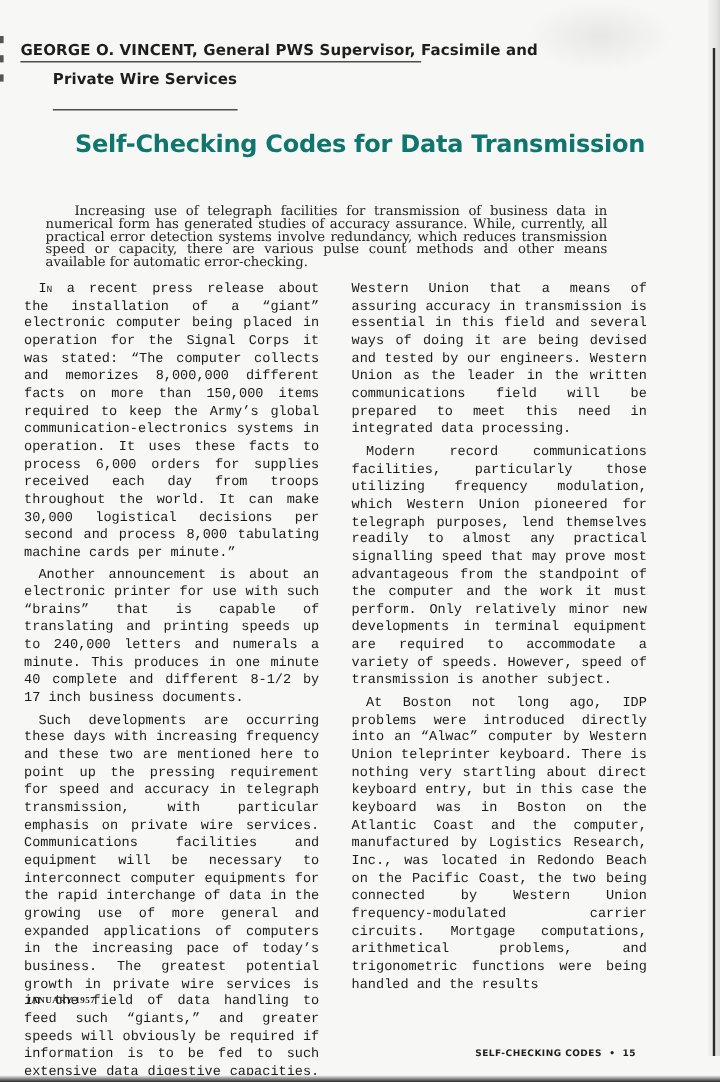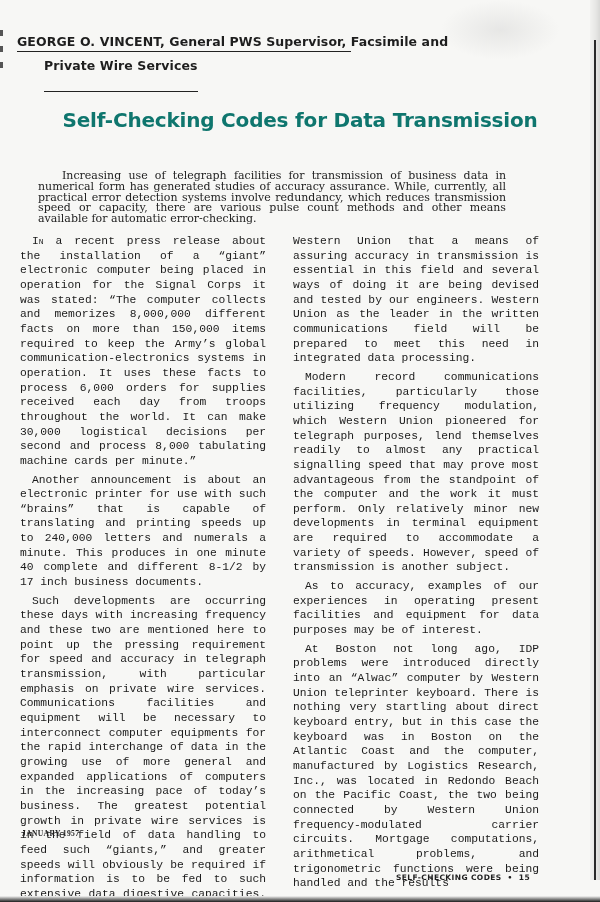--- a/index.html
+++ b/index.html
@@ -90,21 +90,20 @@
 
   <div class="column col-left">
     <p class="first"><span class="smallcaps-in">In</span><span> a recent press release about the in­stallation of a “giant” electronic com­puter being placed in operation for the Signal Corps it was stated: “The computer collects and memorizes 8,000,000 different facts on more than 150,000 items required to keep the Army’s global communica­tion-electronics systems in operation. It uses these facts to process 6,000 orders for supplies received each day from troops throughout the world. It can make 30,000 logistical decisions per second and process 8,000 tabulating machine cards per minute.”</span></p>
     <p>Another announcement is about an elec­tronic printer for use with such “brains” that is capable of translating and printing speeds up to 240,000 letters and numerals a minute. This produces in one minute 40 complete and different 8-1/2 by 17 inch business documents.</p>
     <p>Such developments are occurring these days with increasing frequency and these two are mentioned here to point up the pressing requirement for speed and accu­racy in telegraph transmission, with par­ticular emphasis on private wire services. Communications facilities and equipment will be necessary to interconnect computer equipments for the rapid interchange of data in the growing use of more general and expanded applications of computers in the increasing pace of today’s business. The greatest potential growth in private wire services is in the field of data han­dling to feed such “giants,” and greater speeds will obviously be required if infor­mation is to be fed to such extensive data digestive capacities. It is the consensus in</p>
   </div>
 
   <div class="column col-right">
     <p class="noindent">Western Union that a means of assuring accuracy in transmission is essential in this field and several ways of doing it are being devised and tested by our engineers. Western Union as the leader in the written communications field will be prepared to meet this need in integrated data pro­cessing.</p>
     <p>Modern record communications facil­ities, particularly those utilizing frequency modulation, which Western Union pio­neered for telegraph purposes, lend them­selves readily to almost any practical signalling speed that may prove most advantageous from the standpoint of the computer and the work it must perform. Only relatively minor new developments in terminal equipment are required to accommodate a variety of speeds. How­ever, speed of transmission is another subject.</p>
-    <p>As to accuracy, examples of our experi­ences in operating present facilities and equipment for data purposes may be of interest.</p>
     <p>At Boston not long ago, IDP problems were introduced directly into an “Alwac” computer by Western Union teleprinter keyboard. There is nothing very startling about direct keyboard entry, but in this case the keyboard was in Boston on the Atlantic Coast and the computer, manu­factured by Logistics Research, Inc., was located in Redondo Beach on the Pacific Coast, the two being connected by West­ern Union frequency-modulated carrier circuits. Mortgage computations, arith­metical problems, and trigonometric func­tions were being handled and the results</p>
   </div>
 
   <div class="footer-left">JANUARY 1957</div>
   <div class="footer-right">
     <span>SELF-CHECKING CODES</span><span class="dot">•</span><span>15</span>
   </div>
 
   <div class="scan-bottom-shadow"></div>
 </div>

